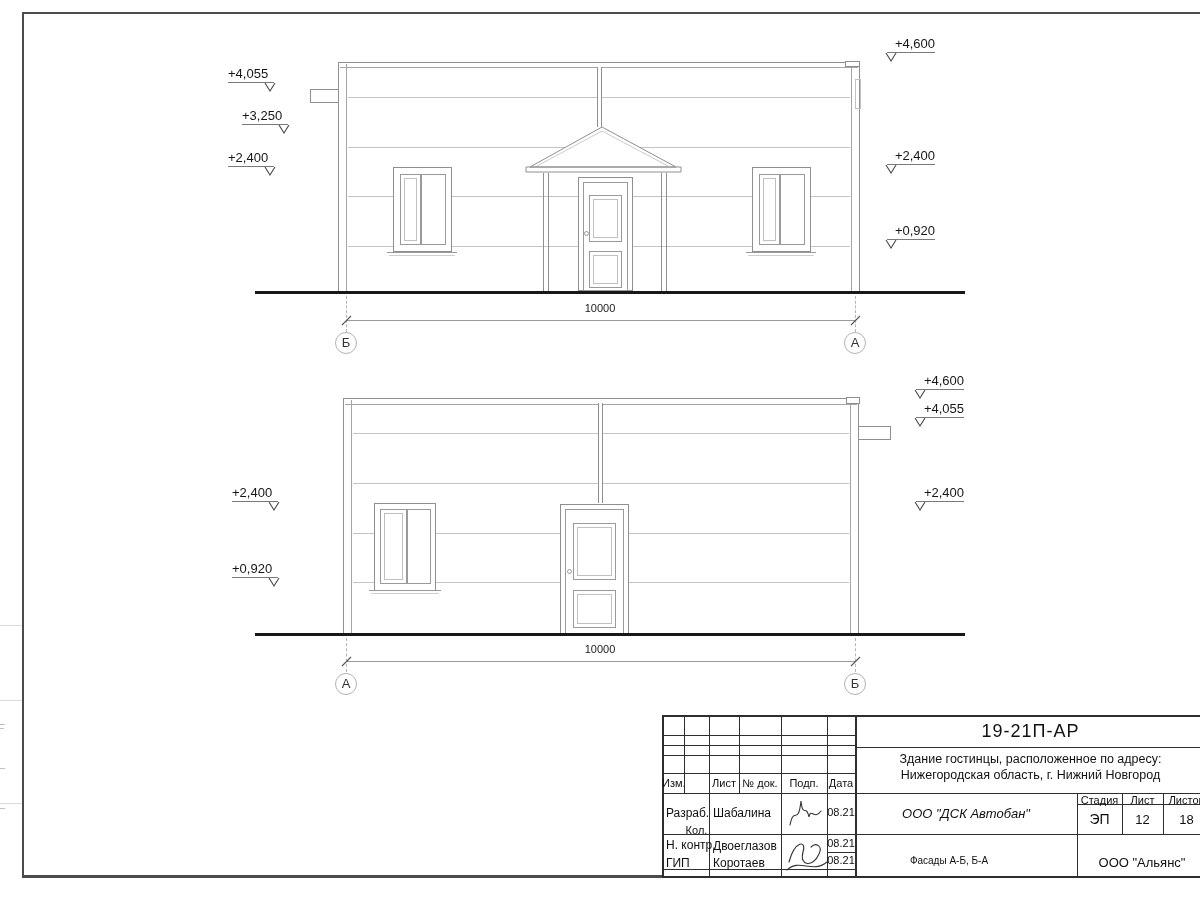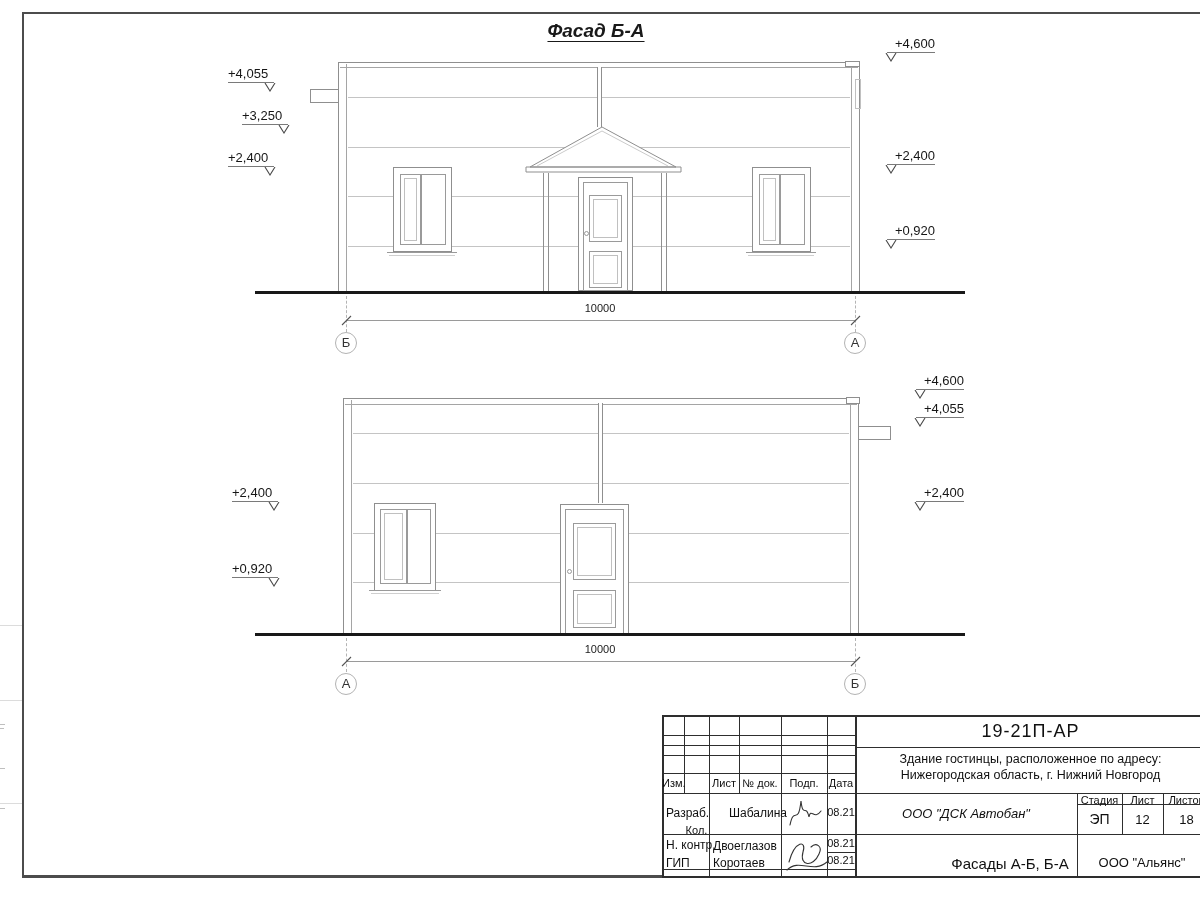--- a/index.html
+++ b/index.html
@@ -54,21 +54,20 @@
     <div class="mstamp" style="left:0;top:625px;width:22px;height:1px;"></div>
     <div class="mstamp" style="left:0;top:700px;width:22px;height:1px;"></div>
     <div class="mstamp" style="left:0;top:803px;width:22px;height:1px;"></div>
     <div class="mstamp" style="left:0;top:724px;width:5px;height:1px;background:#bfbfbf;"></div>
     <div class="mstamp" style="left:0;top:728px;width:4px;height:1px;background:#bfbfbf;"></div>
     <div class="mstamp" style="left:0;top:768px;width:5px;height:1px;background:#bfbfbf;"></div>
     <div class="mstamp" style="left:0;top:808px;width:5px;height:1px;background:#bfbfbf;"></div>
   </div>
 
   <div class="layer">
-    <div class="ftitle" style="left:496px;top:20px;">Фасад Б-А</div>
 
     <div class="box" style="left:338px;top:62px;width:520px;height:229px;"></div>
     <div class="hline" style="left:340px;top:67px;width:518px;background:#a5a5a5;"></div>
     <div class="vline" style="left:346px;top:64px;height:227px;background:#a5a5a5;"></div>
     <div class="vline" style="left:851px;top:64px;height:227px;background:#a5a5a5;"></div>
     <div class="siding" style="left:348px;top:97px;width:502px;"></div>
     <div class="siding" style="left:348px;top:147px;width:502px;"></div>
     <div class="siding" style="left:348px;top:196px;width:502px;"></div>
     <div class="siding" style="left:348px;top:246px;width:502px;"></div>
     <div class="box" style="left:845px;top:61px;width:13px;height:4px;"></div>
@@ -263,39 +262,39 @@
     <div class="tb-h" style="left:664px;top:834px;width:542px;"></div>
     <div class="tb-h" style="left:827px;top:852px;width:28px;"></div>
     <div class="tb-h" style="left:664px;top:869px;width:191px;"></div>
     <div class="tb-h" style="left:857px;top:747px;width:349px;"></div>
     <div class="tb-h" style="left:1077px;top:804px;width:129px;"></div>
 
     <div class="tbt tbc" style="left:857px;top:721px;width:347px;font-size:18px;letter-spacing:1px;">19-21П-АР</div>
     <div class="tbt tbc" style="left:857px;top:752px;width:347px;font-size:12.5px;">Здание гостинцы, расположенное по адресу:</div>
     <div class="tbt tbc" style="left:857px;top:768px;width:347px;font-size:12.5px;">Нижегородская область, г. Нижний Новгород</div>
     <div class="tbt tbc" style="left:857px;top:806px;width:218px;font-style:italic;font-size:13px;">ООО "ДСК Автобан"</div>
-    <div class="tbt tbc" style="left:901px;top:855px;width:218px;font-size:15px;">Фасады А-Б, Б-А</div>
+    <div class="tbt tbc" style="left:840px;top:855px;width:218px;font-size:10px;">Фасады А-Б, Б-А</div>
     <div class="tbt tbc" style="left:1079px;top:855px;width:126px;font-size:13px;">ООО "Альянс"</div>
 
     <div class="tbt tbc" style="left:1077px;top:794px;width:45px;font-size:11px;">Стадия</div>
     <div class="tbt tbc" style="left:1122px;top:794px;width:41px;font-size:11px;">Лист</div>
     <div class="tbt tbc" style="left:1163px;top:794px;width:47px;font-size:11px;">Листов</div>
     <div class="tbt tbc" style="left:1077px;top:811px;width:45px;font-size:14px;">ЭП</div>
     <div class="tbt tbc" style="left:1122px;top:812px;width:41px;font-size:13px;">12</div>
     <div class="tbt tbc" style="left:1163px;top:812px;width:47px;font-size:13px;">18</div>
 
     <div class="tbt tbc" style="left:662px;top:777px;width:22px;font-size:11px;">Изм.</div>
     <div class="tbt tbc" style="left:684px;top:777px;width:25px;font-size:11px;margin-top:47px;">Кол.</div>
     <div class="tbt tbc" style="left:709px;top:777px;width:30px;font-size:11px;">Лист</div>
     <div class="tbt tbc" style="left:739px;top:777px;width:42px;font-size:11px;">№ док.</div>
     <div class="tbt tbc" style="left:781px;top:777px;width:46px;font-size:11px;">Подп.</div>
     <div class="tbt tbc" style="left:827px;top:777px;width:28px;font-size:11px;">Дата</div>
 
     <div class="tbt" style="left:666px;top:806px;">Разраб.</div>
-    <div class="tbt" style="left:713px;top:806px;margin-left:16px;">Шабалина</div>
+    <div class="tbt" style="left:713px;top:806px;">Шабалина</div>
     <div class="tbt tbc" style="left:827px;top:806px;width:28px;font-size:11px;">08.21</div>
     <div class="tbt" style="left:666px;top:838px;">Н. контр.</div>
     <div class="tbt" style="left:713px;top:839px;">Двоеглазов</div>
     <div class="tbt tbc" style="left:827px;top:837px;width:28px;font-size:11px;">08.21</div>
     <div class="tbt" style="left:666px;top:856px;">ГИП</div>
     <div class="tbt" style="left:713px;top:856px;">Коротаев</div>
     <div class="tbt tbc" style="left:827px;top:854px;width:28px;font-size:11px;">08.21</div>
 
     <svg class="abs sig" style="left:786px;top:795px;" width="38" height="36" viewBox="0 0 38 36">
       <path d="M4,30 C8,10 12,32 15,6 C17,24 20,8 23,22 C25,12 28,26 35,16"></path>

